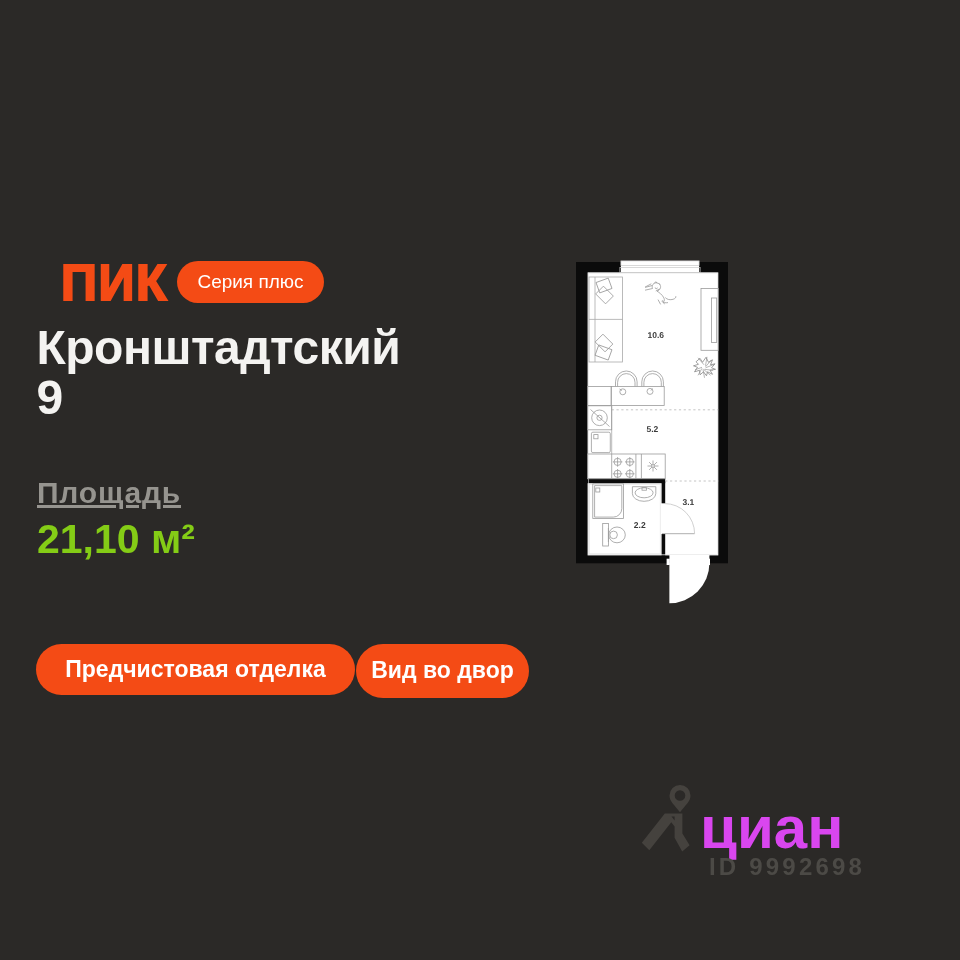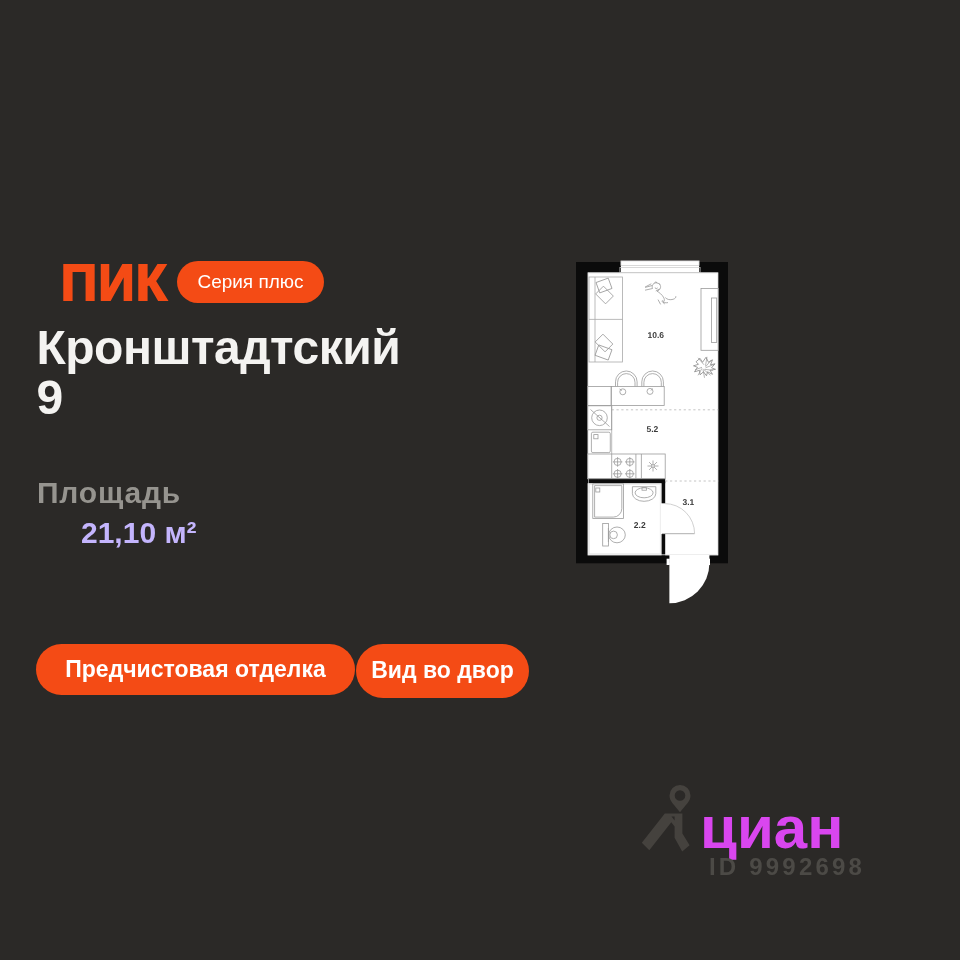--- a/index.html
+++ b/index.html
@@ -8,23 +8,23 @@
 </style>
 </head>
 <body>
 
 <div class="abs" style="left:41px;top:254px;font-size:50px;font-weight:bold;color:#F44B15;-webkit-text-stroke:2.1px #F44B15;letter-spacing:1.6px;margin-left:20px;">ПИК</div>
 
 <div class="abs" style="left:177px;top:261px;width:147px;height:42px;border-radius:21px;background:#F44B15;display:flex;align-items:center;justify-content:center;color:#fff;font-weight:normal;font-size:19px;">Серия плюс</div>
 
 <div class="abs" style="left:36.5px;top:323px;font-size:48px;font-weight:bold;color:#f4f3f1;line-height:50px;letter-spacing:-0.5px;">Кронштадтский<br>9</div>
 
-<div class="abs" style="left:37px;top:476px;font-size:30px;font-weight:bold;color:#96948f;letter-spacing:0.8px;">Площадь</div>
+<div class="abs" style="left:37px;top:476px;font-size:30px;font-weight:bold;color:#96948f;letter-spacing:0.8px;text-decoration:underline;">Площадь</div>
 
-<div class="abs" style="left:37px;top:516px;font-size:30px;font-weight:bold;color:#c4b5fd;margin-left:44px;">21,10 м²</div>
+<div class="abs" style="left:37px;top:516px;font-size:41px;font-weight:bold;color:#84cc16;">21,10 м²</div>
 
 <div class="abs" style="left:36px;top:644px;width:319px;height:51px;border-radius:27px;background:#F44B15;display:flex;align-items:center;justify-content:center;color:#fff;font-weight:bold;font-size:23px;">Предчистовая отделка</div>
 
 <div class="abs" style="left:356px;top:644px;width:173px;height:53.5px;border-radius:27px;background:#F44B15;display:flex;align-items:center;justify-content:center;color:#fff;font-weight:bold;font-size:23px;">Вид во двор</div>
 
 <div class="abs" style="left:700px;top:793px;font-size:60px;font-weight:bold;color:#d946ef;">циан</div>
 
 <div class="abs" style="left:697px;top:853px;font-size:24px;font-weight:bold;color:#4c4a46;letter-spacing:3.2px;margin-left:12px;">ID 9992698</div>
 
 <svg class="abs" style="left:630px;top:770px;" width="80" height="90" viewBox="630 770 80 90">

